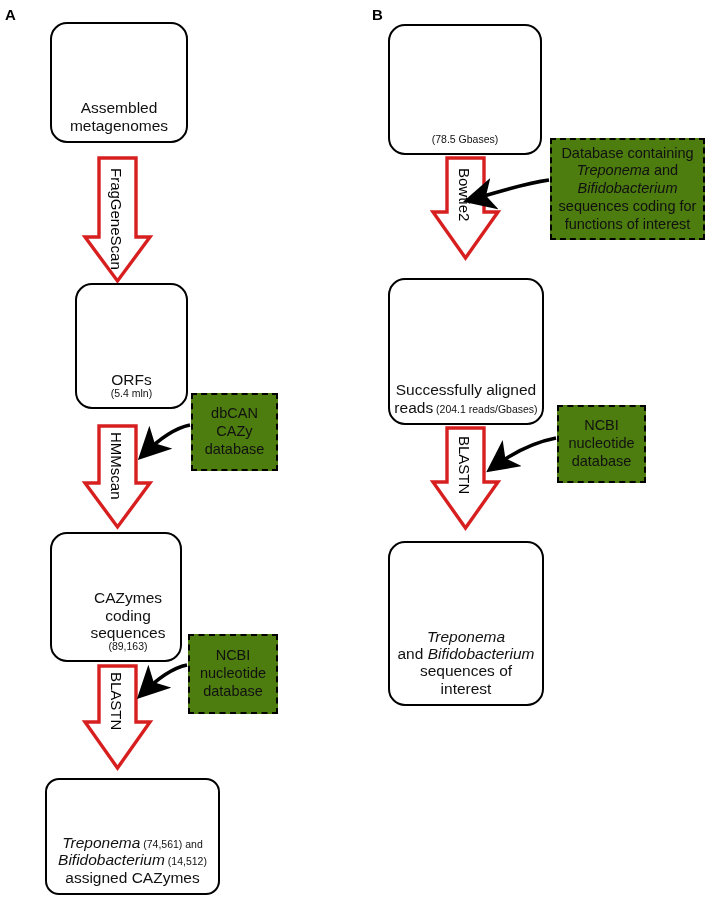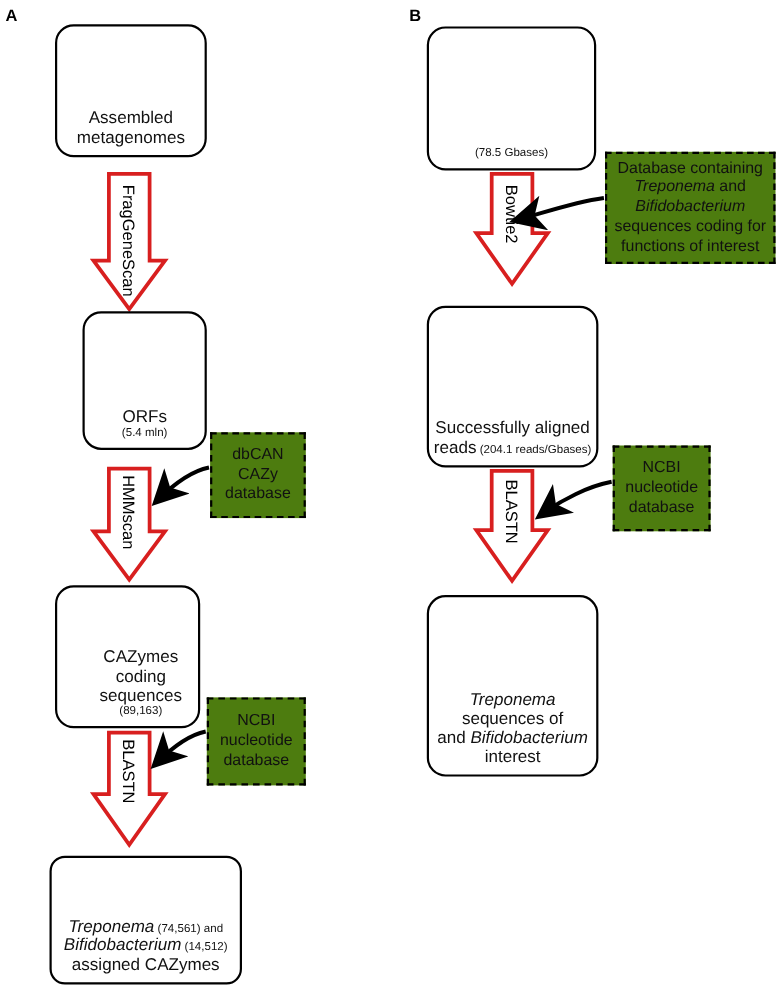--- a/index.html
+++ b/index.html
@@ -281,24 +281,24 @@
       <div class="cap-line">Successfully aligned</div>
       <div class="cap-line">
         <span>reads</span><span class="sub"> (204.1 reads/Gbases)</span>
       </div>
     </div>
   </div>
 
   <div class="node" style="left:388px;top:541px;width:156px;height:165px;">
     <div class="cap">
       <div class="cap-line ital">Treponema</div>
-      <div class="cap-line">sequences of</div>
       <div class="cap-line">
         <span>and </span><span class="ital">Bifidobacterium</span>
       </div>
+      <div class="cap-line">sequences of</div>
       <div class="cap-line">interest</div>
     </div>
   </div>
 
   <div class="arrow-label" style="left:473px;top:168px;">Bowtie2</div>
   <div class="arrow-label" style="left:473px;top:436px;">BLASTN</div>
 
   <div class="dashbox" style="left:550px;top:138px;width:155px;height:102px;">
     <div>
       <div>Database containing</div>

